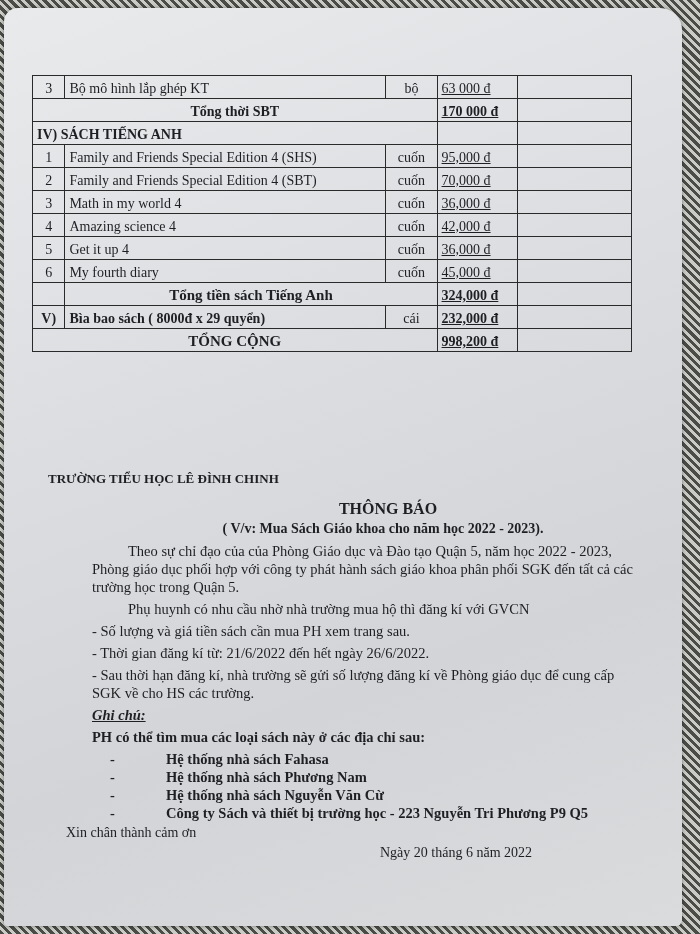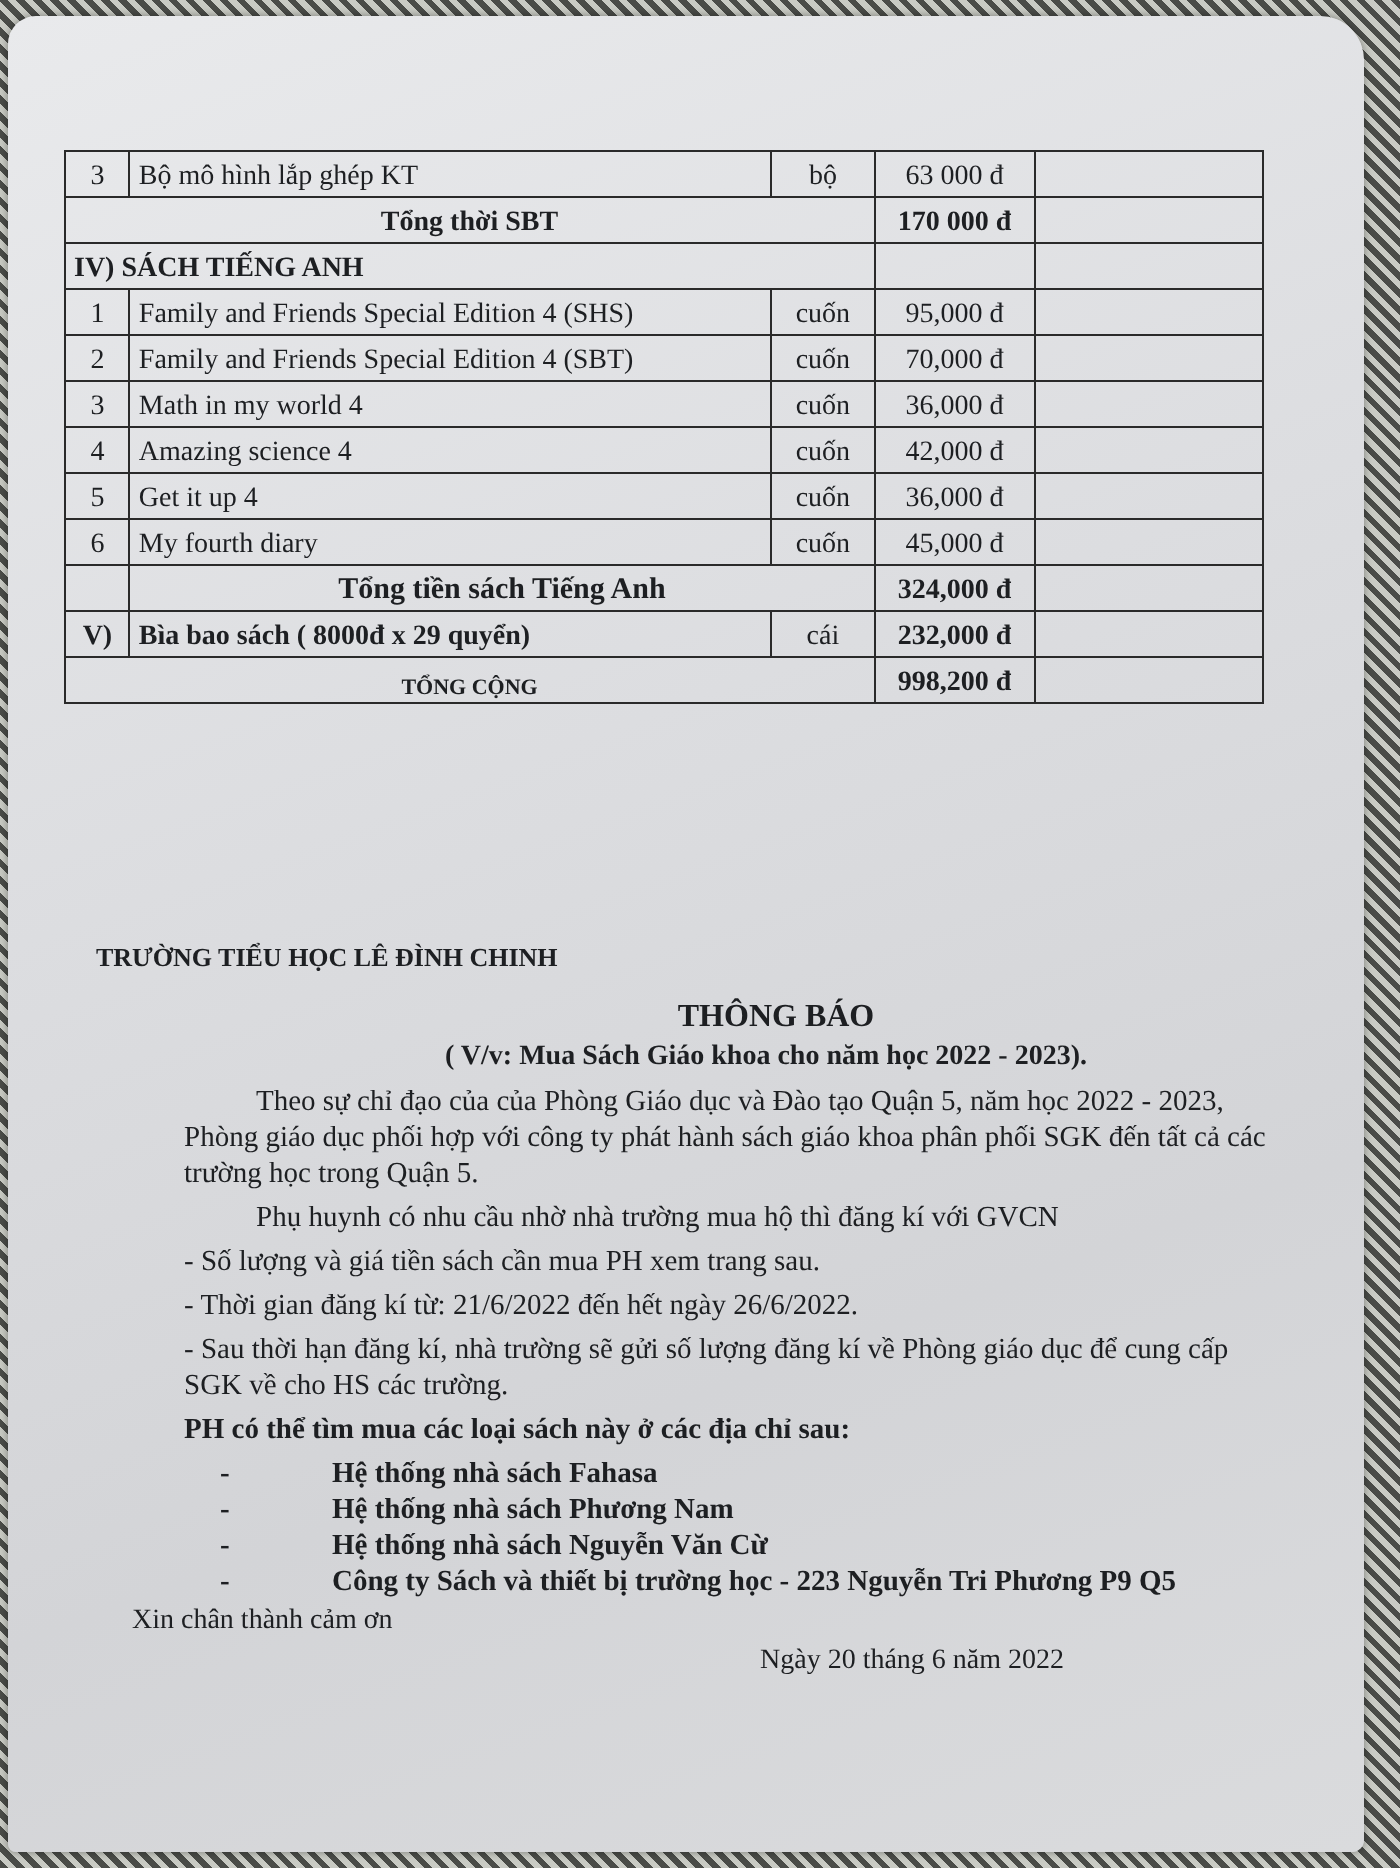--- a/index.html
+++ b/index.html
@@ -21,21 +21,21 @@
     position: absolute; left: 32px; top: 75px; width: 600px;
     border-collapse: collapse; font-size: 14px;
   }
   table.price td {
     border: 1.3px solid #2a2a2a; height: 20px; padding: 1px 4px;
     vertical-align: bottom;
   }
   .c-no { width: 22px; text-align: center; }
   .c-name { width: 298px; }
   .c-unit { width: 40px; text-align: center; }
-  .c-price { width: 68px; text-align: center; white-space: nowrap; }
+  .c-price { width: 68px; text-align: left; white-space: nowrap; text-decoration: underline; }
   .c-note { width: 100px; }
   .bold { font-weight: bold; }
   .center { text-align: center; }
   .tall td { height: 30px; }
   .notice { position: absolute; left: 48px; top: 470px; width: 600px; font-size: 14px; line-height: 18px; }
   .org1 { margin-left: 38px; font-size: 13px; }
   .org2 { font-weight: bold; font-size: 13px; }
   .title { text-align: center; font-weight: bold; font-size: 16px; margin-top: 12px; margin-left: 80px; }
   .subtitle { text-align: center; font-weight: bold; font-size: 14px; margin-left: 70px; margin-top: 2px; }
   .indent { text-indent: 36px; }
@@ -122,37 +122,38 @@
     <td></td>
   </tr>
   <tr class="tall">
     <td class="bold c-no">V)</td>
     <td class="bold">Bìa bao sách ( 8000đ x 29 quyển)</td>
     <td class="c-unit">cái</td>
     <td class="c-price bold">232,000 đ</td>
     <td></td>
   </tr>
   <tr>
-    <td colspan="3" class="bold center" style="font-size:11px;margin-top:28px;">TỔNG CỘNG</td>
+    <td colspan="3" class="bold center" style="font-size:15px;margin-top:28px;">TỔNG CỘNG</td>
     <td class="c-price bold">998,200 đ</td>
     <td></td>
   </tr>
 </tbody>
   </table>
 
 <div class="notice">
   <div class="org2">TRƯỜNG TIỂU HỌC LÊ ĐÌNH CHINH</div>
   <div class="title">THÔNG BÁO</div>
   <div class="subtitle">( V/v: Mua Sách Giáo khoa cho năm học 2022 - 2023).</div>
   <div class="body-block">
     <p class="indent">Theo sự chỉ đạo của của Phòng Giáo dục và Đào tạo Quận 5, năm học 2022 - 2023, Phòng giáo dục phối hợp với công ty phát hành sách giáo khoa phân phối SGK đến tất cả các trường học trong Quận 5.</p>
     <p class="indent">Phụ huynh có nhu cầu nhờ nhà trường mua hộ thì đăng kí với GVCN</p>
     <p>- Số lượng và giá tiền sách cần mua PH xem trang sau.</p>
     <p>- Thời gian đăng kí từ: 21/6/2022 đến hết ngày 26/6/2022.</p>
     <p>- Sau thời hạn đăng kí, nhà trường sẽ gửi số lượng đăng kí về Phòng giáo dục để cung cấp SGK về cho HS các trường.</p>
+    <p class="ghichu">Ghi chú:</p>
     <p class="intro-bold">PH có thể tìm mua các loại sách này ở các địa chỉ sau:</p>
     <div class="shop">
       <span class="dash">-</span>
       <span>Hệ thống nhà sách Fahasa</span>
     </div>
     <div class="shop">
       <span class="dash">-</span>
       <span>Hệ thống nhà sách Phương Nam</span>
     </div>
     <div class="shop">

